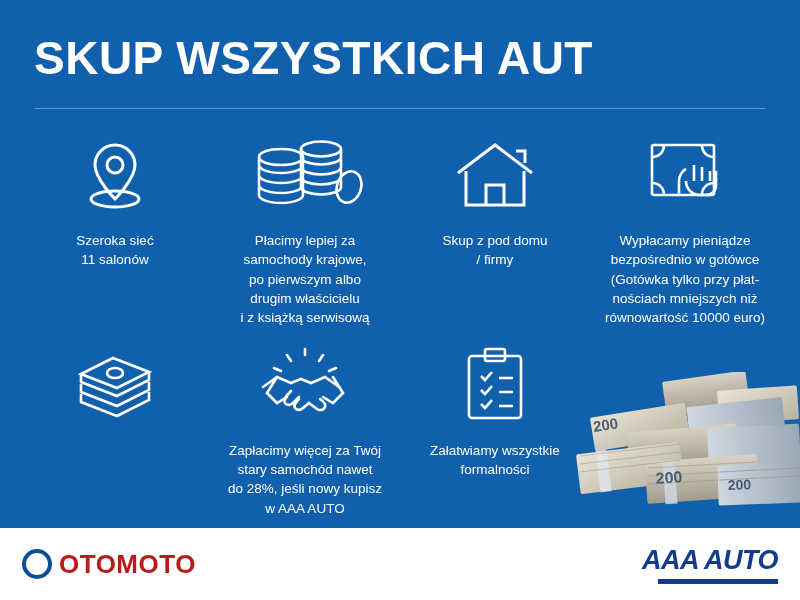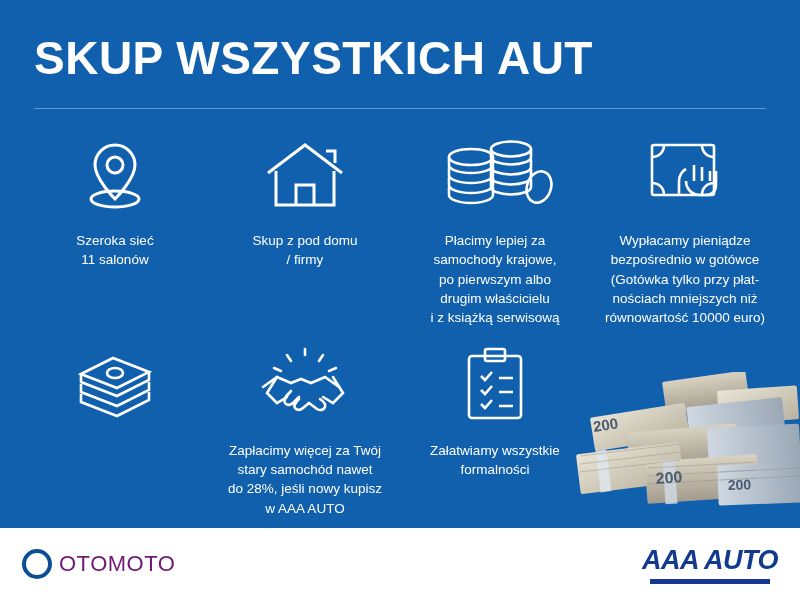--- a/index.html
+++ b/index.html
@@ -79,38 +79,38 @@
     align-items: center;
     justify-content: space-between;
     padding: 0 22px;
   }
   .otomoto {
     display: flex;
     align-items: center;
     gap: 7px;
   }
   .otomoto-text {
-    color: #701a75;
-    font-size: 22px;
-    font-weight: normal;
+    color: #b91c1c;
+    font-size: 26px;
+    font-weight: bold;
     letter-spacing: 0.5px;
   }
   .aaa-text {
     color: #123a8f;
     font-size: 27px;
     font-weight: bold;
     font-style: italic;
     letter-spacing: -0.5px;
   }
   .aaa-bar {
     width: 120px; height: 5px;
     background: #123a8f;
     margin-top: 3px;
   }
-  .aaa-wrap { display: flex; flex-direction: column; align-items: center; }
+  .aaa-wrap { display: flex; flex-direction: column; align-items: flex-end; }
 </style>
 </head>
 <body>
 
 <div class="banner">
 
   <div class="title-wrap">
     <div class="title">SKUP WSZYSTKICH AUT</div>
   </div>
 
@@ -121,33 +121,20 @@
     <div class="cell">
       <div class="icon-box">
         <svg width="72" height="76" viewBox="0 0 72 76" fill="none" stroke="#ffffff" stroke-width="3">
           <path d="M36 8c-11 0-20 9-20 20 0 14 20 34 20 34s20-20 20-34c0-11-9-20-20-20z"></path>
           <circle cx="36" cy="28" r="8"></circle>
           <ellipse cx="36" cy="62" rx="24" ry="8" stroke-width="3"></ellipse>
         </svg>
       </div>
       <div class="cell-caption">Szeroka sieć
 11 salonów</div>
-    </div>
-
-    <div class="cell">
-      <div class="icon-box">
-        <svg width="86" height="76" viewBox="0 0 86 76" fill="none" stroke="#ffffff" stroke-width="3">
-          <path d="M6 36L43 8l37 28"></path>
-          <path d="M14 34v34h58V34"></path>
-          <path d="M34 68V48h18v20"></path>
-          <path d="M64 14h9v12"></path>
-        </svg>
-      </div>
-      <div class="cell-caption">Skup z pod domu
-/ firmy</div>
     </div>
 
     <div class="cell">
       <div class="icon-box">
         <svg width="124" height="80" viewBox="0 0 124 80" fill="none" stroke="#ffffff" stroke-width="2.6">
           <ellipse cx="38" cy="22" rx="22" ry="8"></ellipse>
           <path d="M16 22v8c0 4.4 9.8 8 22 8s22-3.6 22-8v-8"></path>
           <path d="M16 32v8c0 4.4 9.8 8 22 8s22-3.6 22-8v-8"></path>
           <path d="M16 42v8c0 4.4 9.8 8 22 8s22-3.6 22-8v-8"></path>
           <path d="M16 52v8c0 4.4 9.8 8 22 8s22-3.6 22-8v-8"></path>
@@ -157,20 +144,33 @@
           <path d="M58 34v8c0 4.2 9 7.5 20 7.5s20-3.3 20-7.5v-8"></path>
           <path d="M58 44v8c0 4.2 9 7.5 20 7.5s20-3.3 20-7.5v-8"></path>
           <ellipse cx="106" cy="52" rx="12" ry="16" transform="rotate(18 106 52)"></ellipse>
         </svg>
       </div>
       <div class="cell-caption">Płacimy lepiej za
 samochody krajowe,
 po pierwszym albo
 drugim właścicielu
 i z książką serwisową</div>
+    </div>
+
+    <div class="cell">
+      <div class="icon-box">
+        <svg width="86" height="76" viewBox="0 0 86 76" fill="none" stroke="#ffffff" stroke-width="3">
+          <path d="M6 36L43 8l37 28"></path>
+          <path d="M14 34v34h58V34"></path>
+          <path d="M34 68V48h18v20"></path>
+          <path d="M64 14h9v12"></path>
+        </svg>
+      </div>
+      <div class="cell-caption">Skup z pod domu
+/ firmy</div>
     </div>
 
     <div class="cell">
       <div class="icon-box">
         <svg width="86" height="80" viewBox="0 0 86 80" fill="none" stroke="#ffffff" stroke-width="2.6">
           <rect x="10" y="10" width="62" height="50" rx="2"></rect>
           <path d="M10 22c7 0 12-5 12-12M72 22c-7 0-12-5-12-12M10 48c7 0 12 5 12 12M72 48c-7 0-12 5-12 12"></path>
           <path d="M44 34c-4 2-7 7-7 12v14"></path>
           <path d="M52 30v16M60 32v14M68 36v10"></path>
           <path d="M44 46c0 8 6 14 14 14h6c6 0 10-4 10-10V36"></path>

